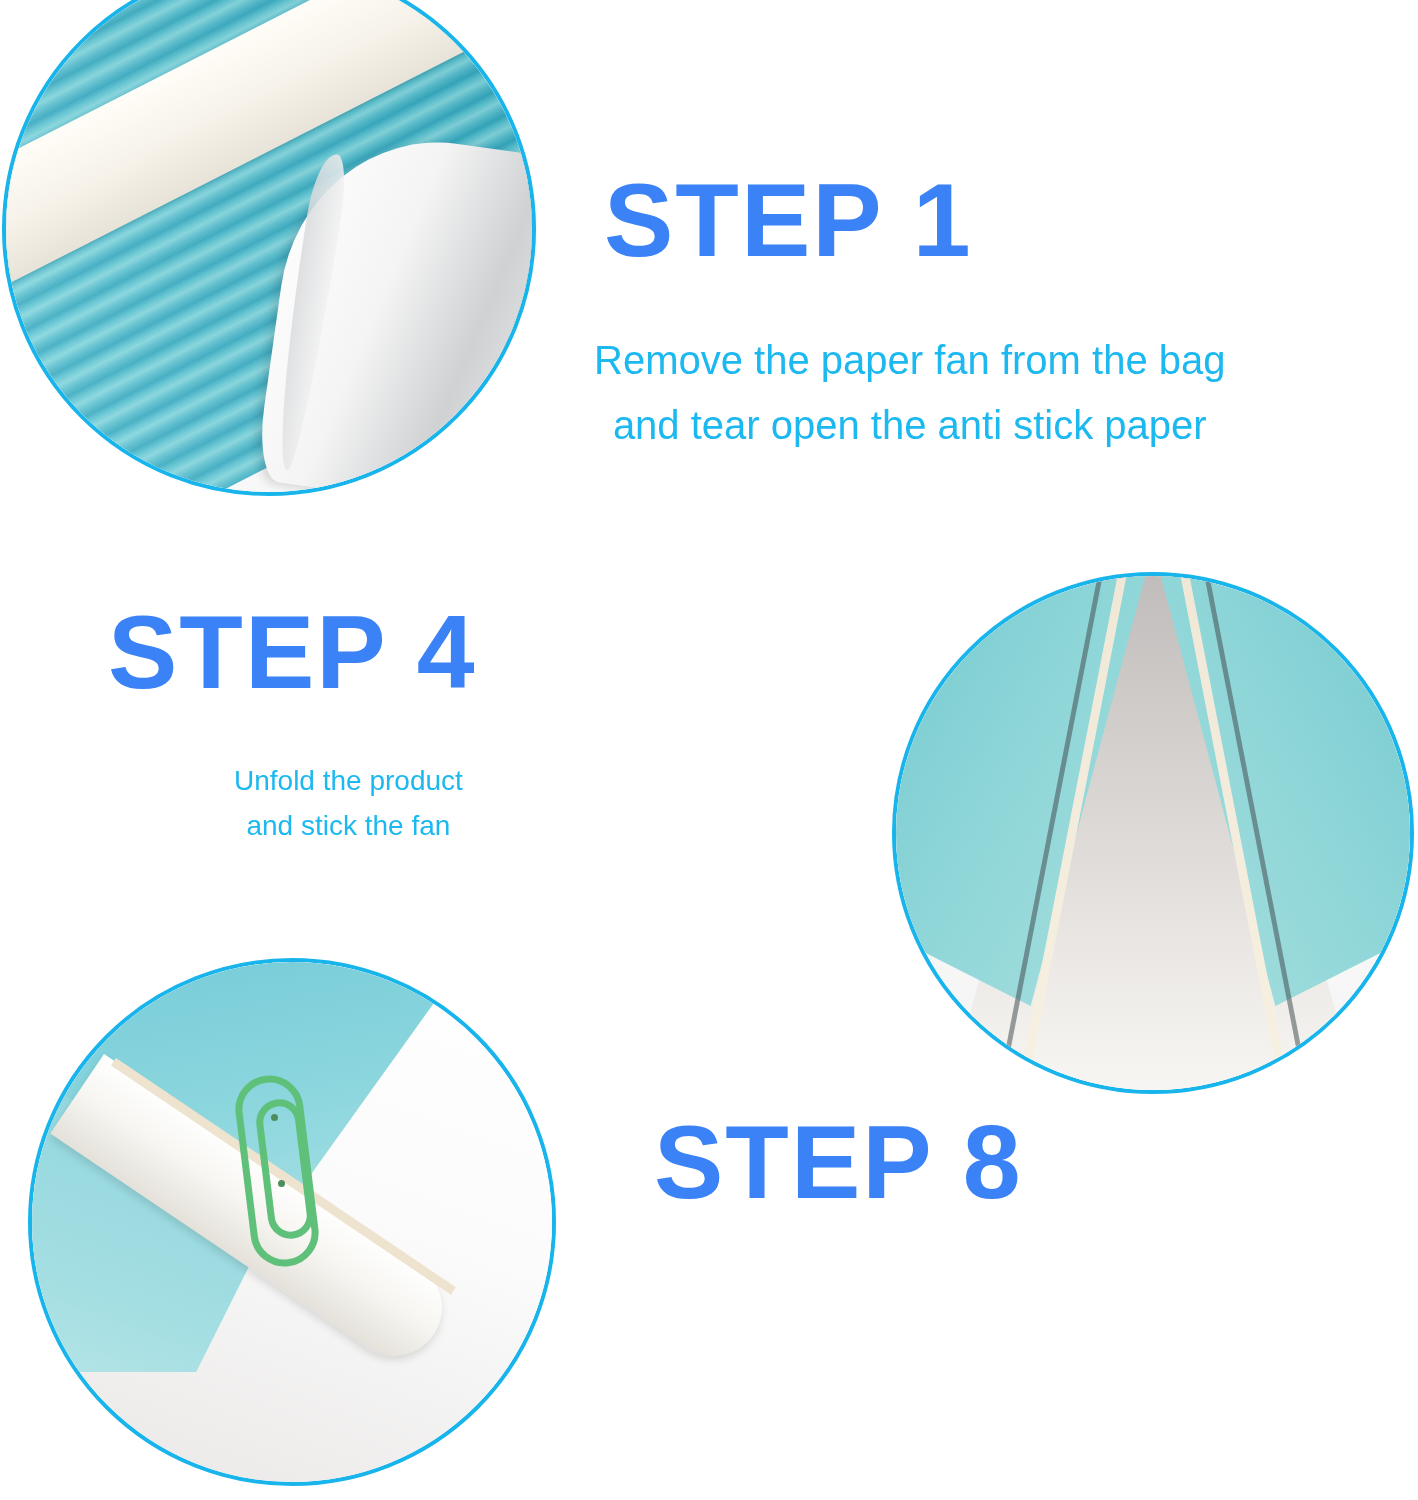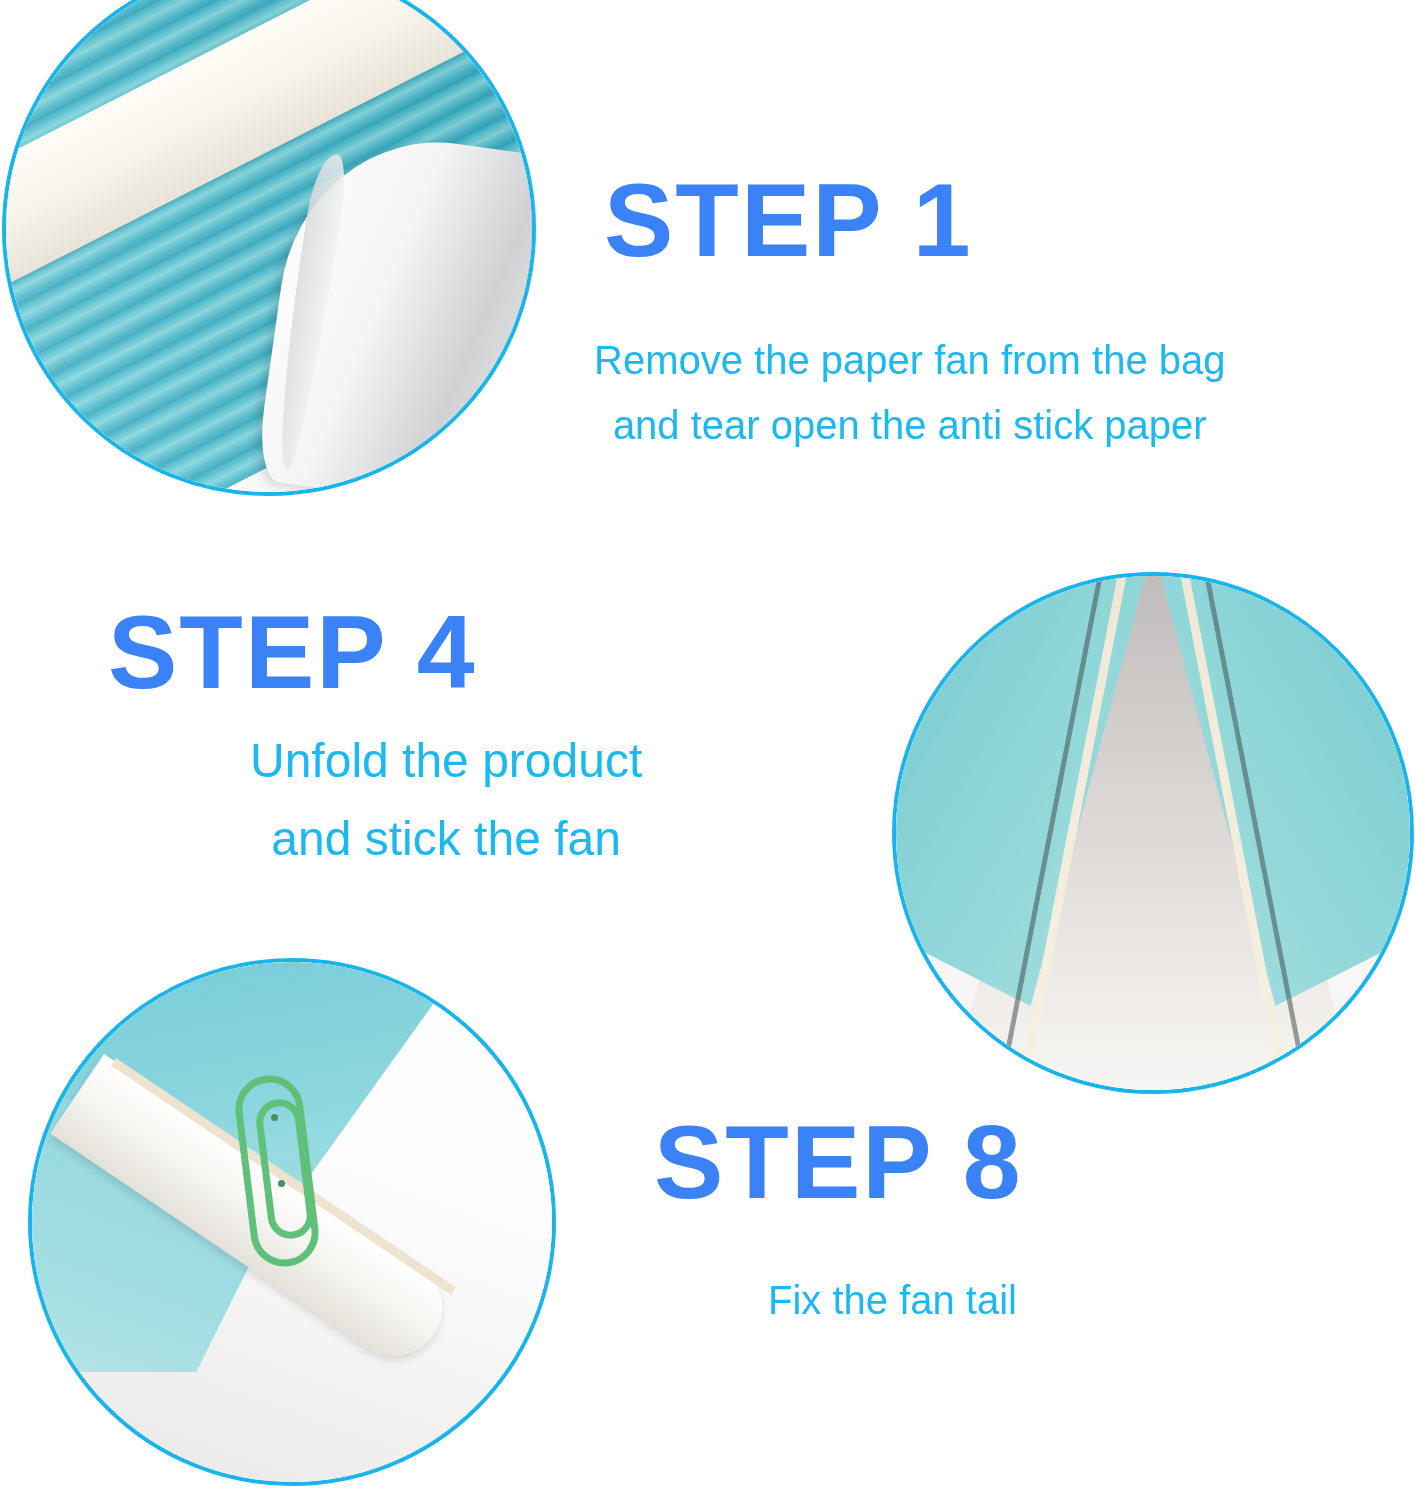--- a/index.html
+++ b/index.html
@@ -222,21 +222,21 @@
     color:#1CB8F0;
     font-weight:400;
     line-height:1.62;
     white-space:nowrap;
   }
 
   #step1-head { left:604px; top:168px;  font-size:104px; }
   #step1-body { left:594px; top:328px;  font-size:40px; text-align:center; }
 
   #step2-head { left:108px; top:600px;  font-size:104px; }
-  #step2-body { left:234px; top:722px;  font-size:48px;margin-left:16px; }
+  #step2-body { left:234px; top:758px;  font-size:28px; }
 
   #step3-head { left:654px; top:1110px; font-size:104px; }
   #step3-body { left:768px; top:1268px; font-size:40px; }
 
   .line { display:block; }
   #step2-body .line, #step3-body .line { text-align:center; }
 </style>
 </head>
 <body>
 
@@ -292,16 +292,15 @@
   <div id="c3-clip">
     <div class="clip-loop" id="clip-outer"></div>
     <div class="clip-loop" id="clip-inner"></div>
     <div class="clip-dot" id="clip-dot-1"></div>
     <div class="clip-dot" id="clip-dot-2"></div>
   </div>
 
   <div class="step-head" id="step3-head">STEP 8</div>
 
   <div class="step-body" id="step3-body">
-    <span class="line">Fix the fan tail</span>
   </div>
 
 </div>
 
 </body></html>

